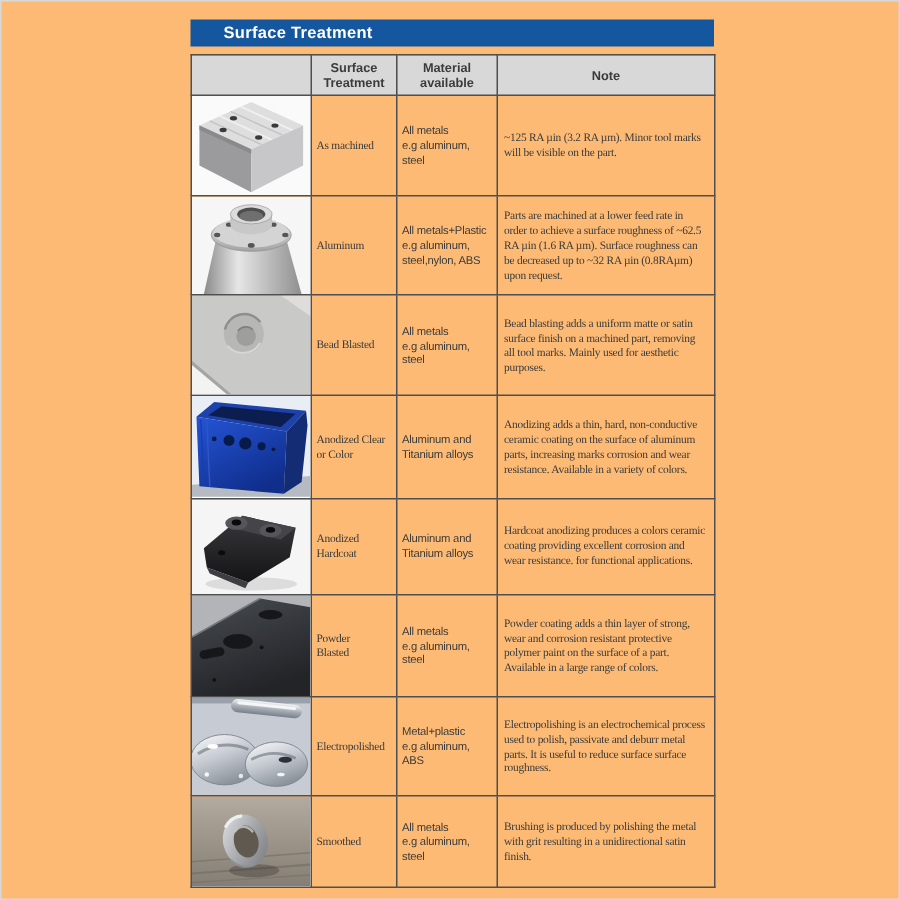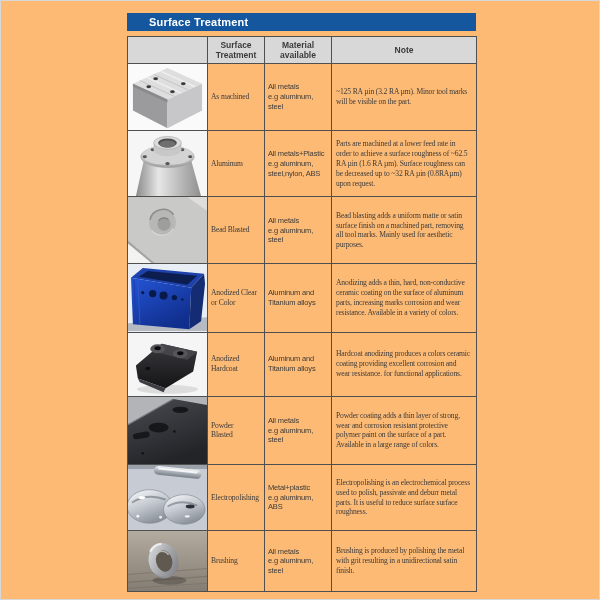--- a/index.html
+++ b/index.html
@@ -237,21 +237,21 @@
             <path d="M4,38 q16,-10 34,-3" fill="none" stroke="#565c66" stroke-width="2" opacity="0.5"></path>
             <ellipse cx="57" cy="45" rx="21" ry="15" fill="url(#ep2)" stroke="#7b828c" stroke-width="0.6"></ellipse>
             <path d="M40,42 q14,-8 30,-1" fill="none" stroke="#565c66" stroke-width="1.8" opacity="0.5"></path>
             <ellipse cx="63" cy="42" rx="4.5" ry="2" fill="#2c3038"></ellipse>
             <ellipse cx="14" cy="33" rx="3.5" ry="1.6" fill="#ffffff"></ellipse>
             <ellipse cx="60" cy="52" rx="2.6" ry="1.2" fill="#f2f4f6"></ellipse>
             <circle cx="10" cy="52" r="1.5" fill="#f4f6f8"></circle>
             <circle cx="33" cy="53" r="1.5" fill="#e8ebee"></circle>
           </svg>
         </td>
-        <td class="treat-cell">Electropolishing</td>
+        <td class="treat-cell">Electropolished</td>
         <td class="mat-cell">Metal+plastic
 e.g aluminum,
 ABS</td>
         <td class="note-cell">Electropolishing is an electrochemical process used to polish, passivate and deburr metal parts. It is useful to reduce surface surface roughness.</td>
       </tr>
 
       <tr class="r8">
         <td class="img-cell">
           <svg viewBox="0 0 80 61" preserveAspectRatio="none">
             <defs>
@@ -272,21 +272,21 @@
             <ellipse cx="42" cy="50" rx="17" ry="4.5" fill="#000000" opacity="0.22"></ellipse>
             <g transform="rotate(-14 36 30)">
               <ellipse cx="36" cy="30" rx="15" ry="18" fill="url(#rg1)"></ellipse>
               <ellipse cx="36.5" cy="30.5" rx="8.2" ry="11" fill="#5f594f"></ellipse>
               <path d="M30.5,22.5 a8.2,11 0 0 1 12,3" fill="none" stroke="#c9cacc" stroke-width="1.6" opacity="0.8"></path>
               <path d="M25,18 a15,18 0 0 1 13,-5" fill="none" stroke="#f2f3f4" stroke-width="2.2" opacity="0.9"></path>
               <path d="M23,40 a15,18 0 0 0 12,7" fill="none" stroke="#8b8d91" stroke-width="2" opacity="0.7"></path>
             </g>
           </svg>
         </td>
-        <td class="treat-cell">Brushing</td>
+        <td class="treat-cell">Smoothed</td>
         <td class="mat-cell">All metals
 e.g aluminum,
 steel</td>
         <td class="note-cell">Brushing is produced by polishing the metal with grit resulting in a unidirectional satin finish.</td>
       </tr>
     </tbody>
       </table>
   </div>
 </div>
 

